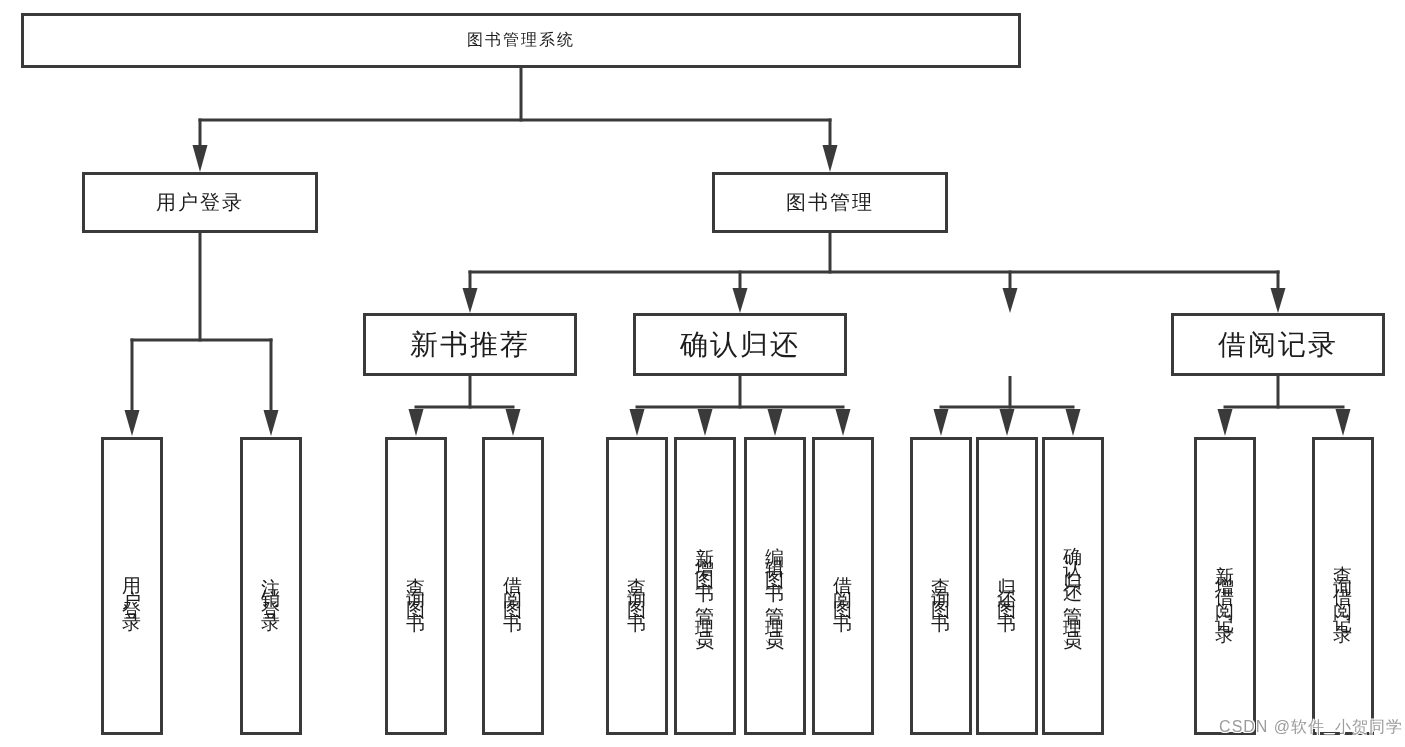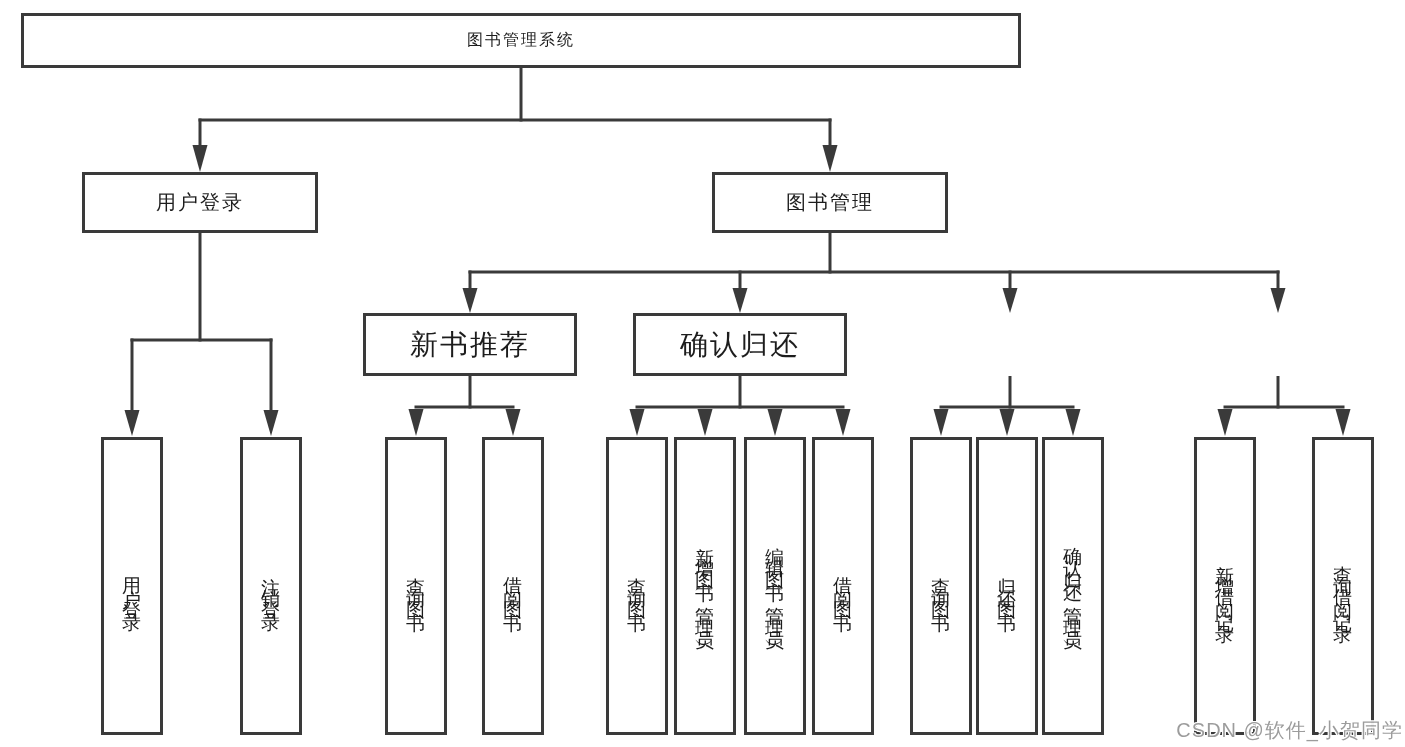--- a/index.html
+++ b/index.html
@@ -46,21 +46,21 @@
     text-orientation:mixed;
     font-size:19px;
     letter-spacing:12px;
     line-height:1;
     color:var(--text);
     white-space:nowrap;
   }
   .watermark{
     position:absolute;
     right:2px;top:717px;
-    font-size:20px;
+    font-size:16px;
     letter-spacing:1px;
     color:var(--wm);
     z-index:3;
     text-shadow:-1px -1px 0 #fff,1px -1px 0 #fff,-1px 1px 0 #fff,1px 1px 0 #fff;
   }
 </style>
 </head>
 <body>
 
 <div class="canvas">
@@ -140,20 +140,23 @@
   <div class="node node-l2" style="left:712px">
     <span>图书管理</span>
   </div>
 
   <div class="node node-l3" style="left:363px">
     <span>新书推荐</span>
   </div>
   <div class="node node-l3" style="left:633px">
     <span>确认归还</span>
   </div>
+  <div class="node node-l3" style="left:1171px">
+    <span>借阅记录</span>
+  </div>
 
   <div class="node node-leaf" style="left:101px">
     <span class="vtext">用户登录</span>
   </div>
   <div class="node node-leaf" style="left:240px">
     <span class="vtext">注销登录</span>
   </div>
   <div class="node node-leaf" style="left:385px">
     <span class="vtext">查询图书</span>
   </div>

